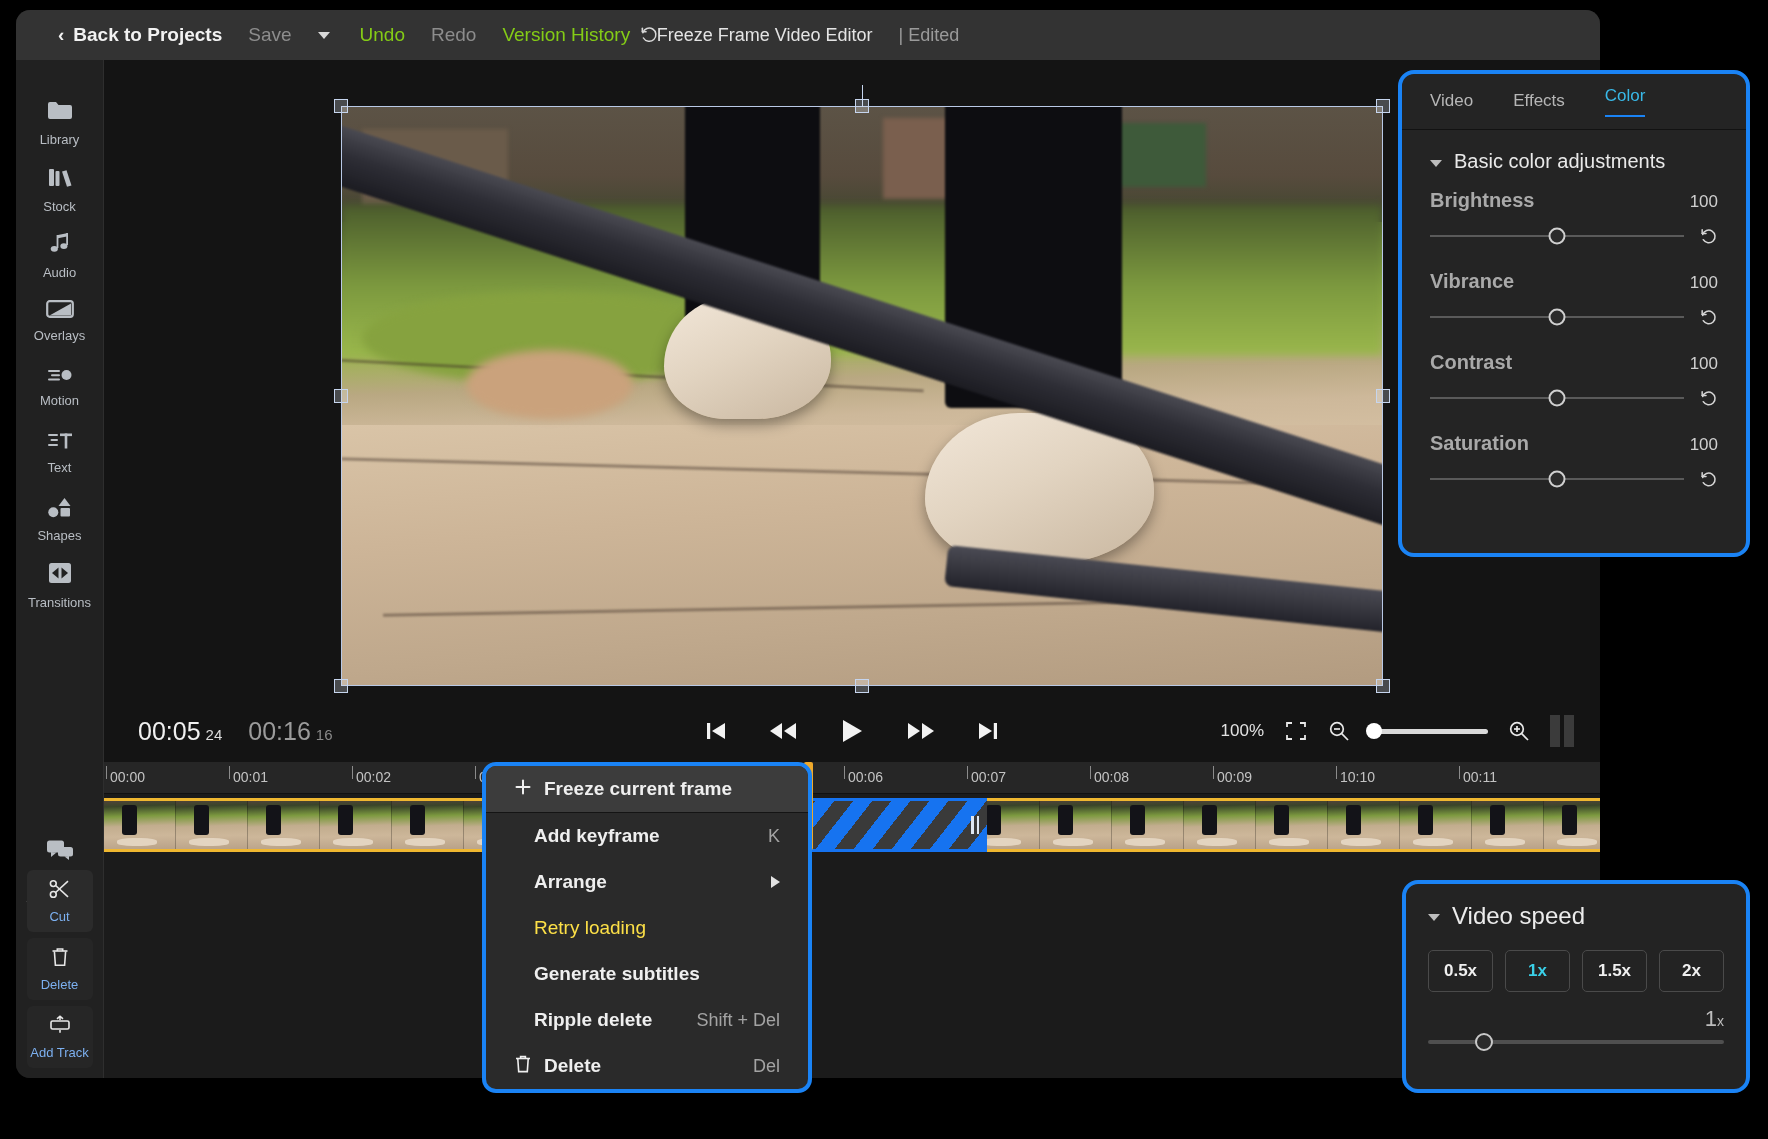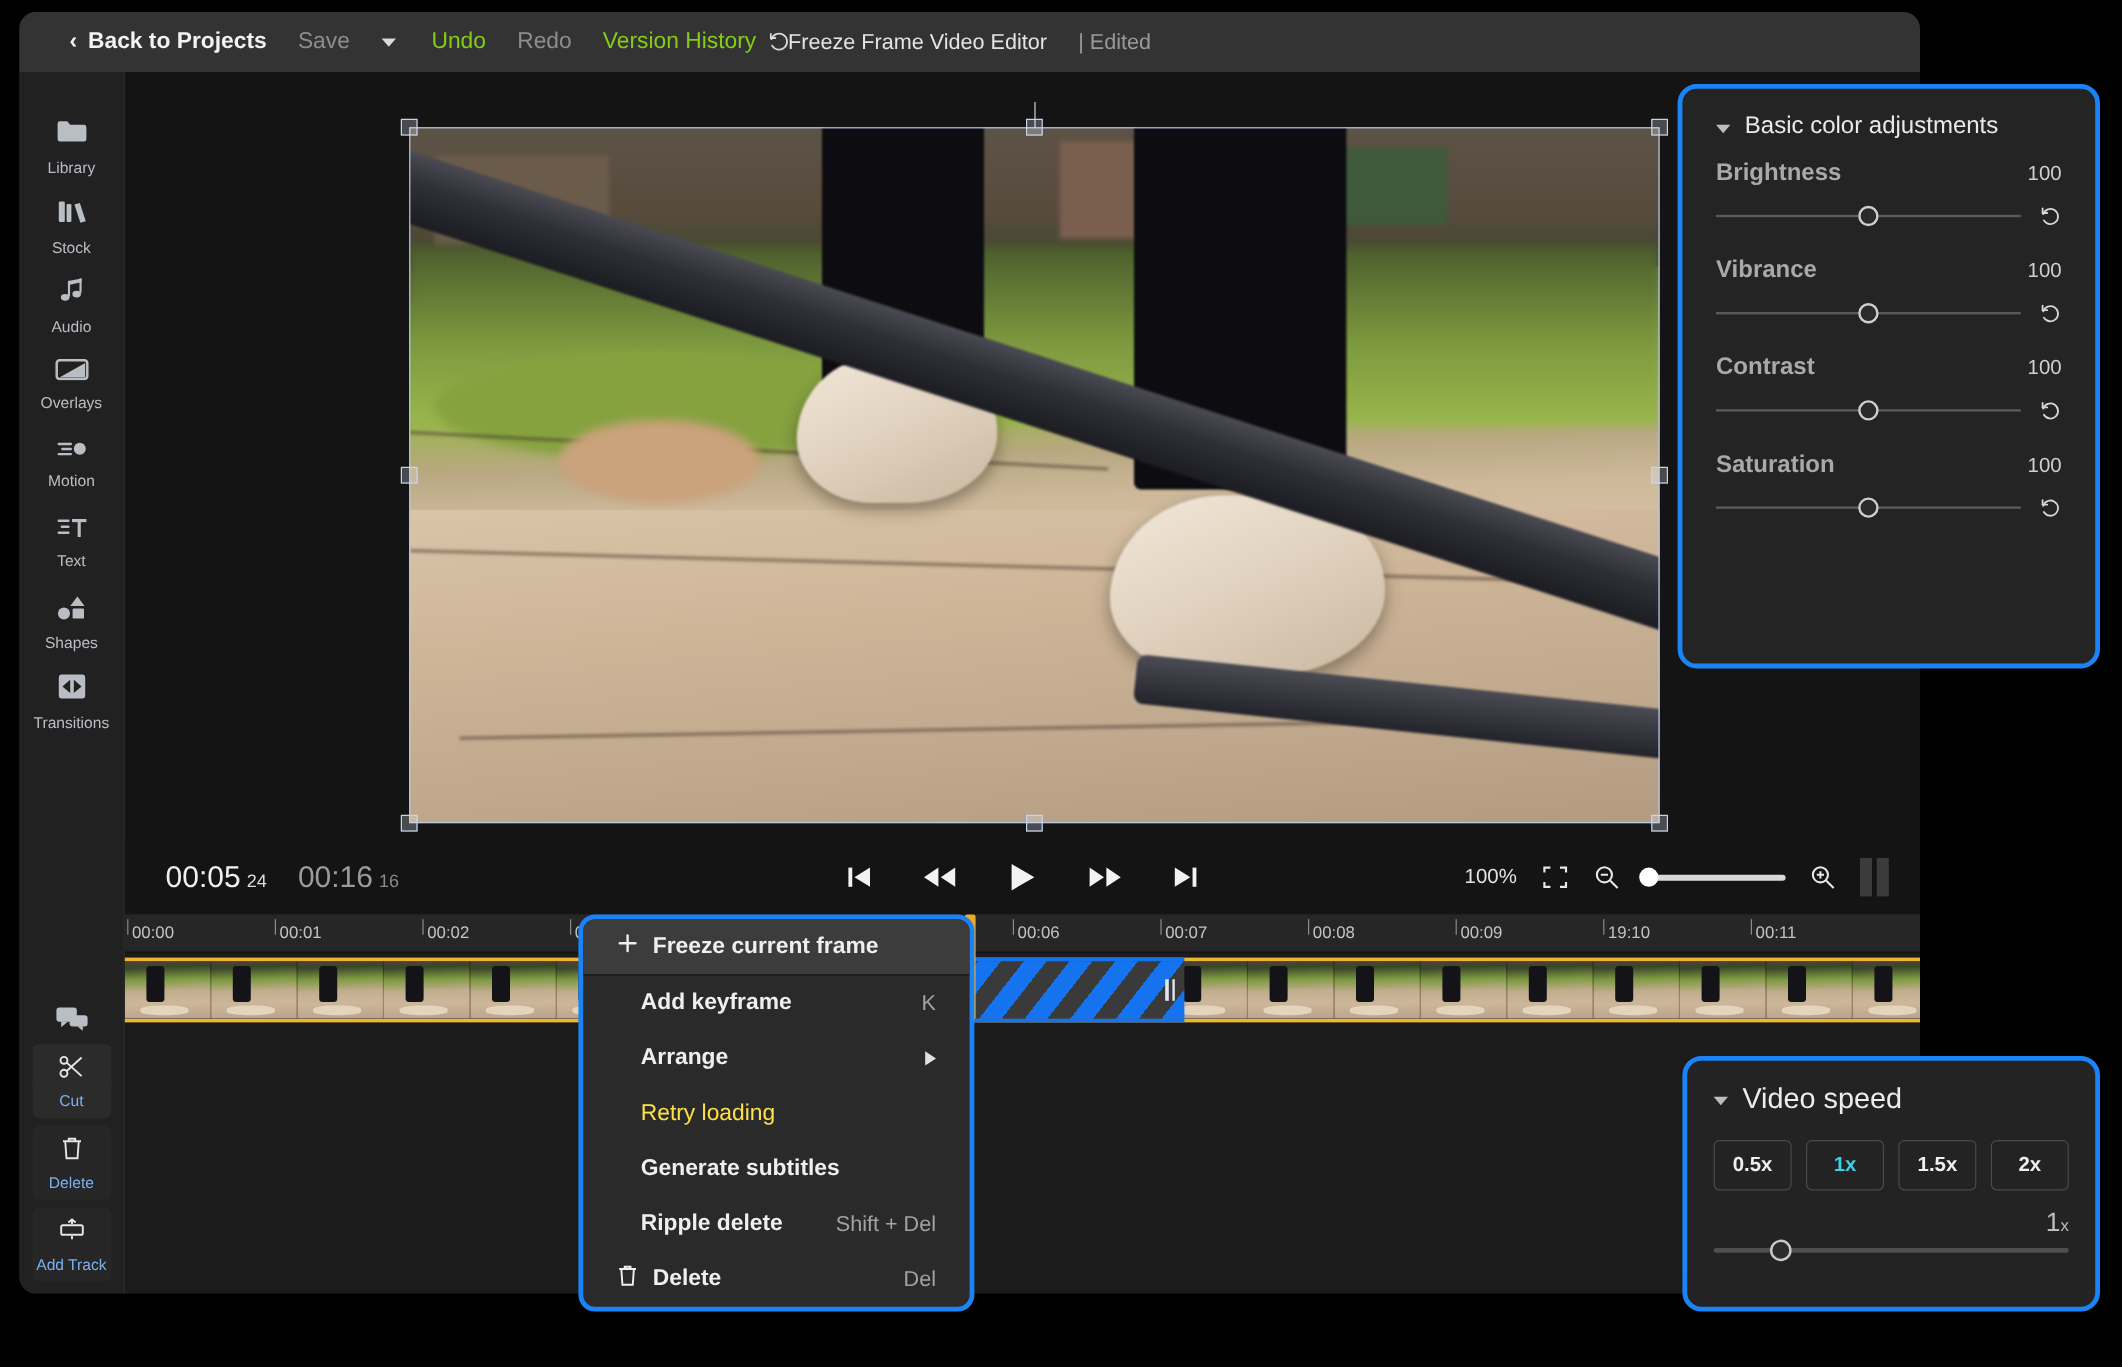--- a/index.html
+++ b/index.html
@@ -650,21 +650,21 @@
           <div class="tick" style="left: 986px;">
             <i></i>
             <span>00:08</span>
           </div>
           <div class="tick" style="left: 1109px;">
             <i></i>
             <span>00:09</span>
           </div>
           <div class="tick" style="left: 1232px;">
             <i></i>
-            <span>19:10</span>
+            <span>10:10</span>
           </div>
           <div class="tick" style="left: 1355px;">
             <i></i>
             <span>00:11</span>
           </div>
         </div>
       <div class="track-row">
         <div class="clip" style="left:0; width: 1496px;">
             <div class="thumb"></div>
             <div class="thumb"></div>
@@ -694,20 +694,25 @@
               <i></i>
             </span>
         </div>
       </div>
       <div class="playhead" style="left: 700px; height: 88px;"></div>
     </div>
 
   </div>
 
   <div class="color-panel">
+    <div class="cp-tabs">
+      <span class="cp-tab">Video</span>
+      <span class="cp-tab">Effects</span>
+      <span class="cp-tab active">Color</span>
+    </div>
 
     <div class="cp-section">
       <span class="chev-d"></span>
       <span class="cp-section-title">Basic color adjustments</span>
     </div>
 
     <div class="slider-block">
       <div class="sb-head">
         <span class="sb-label">Brightness</span>
         <span class="sb-value">100</span>

